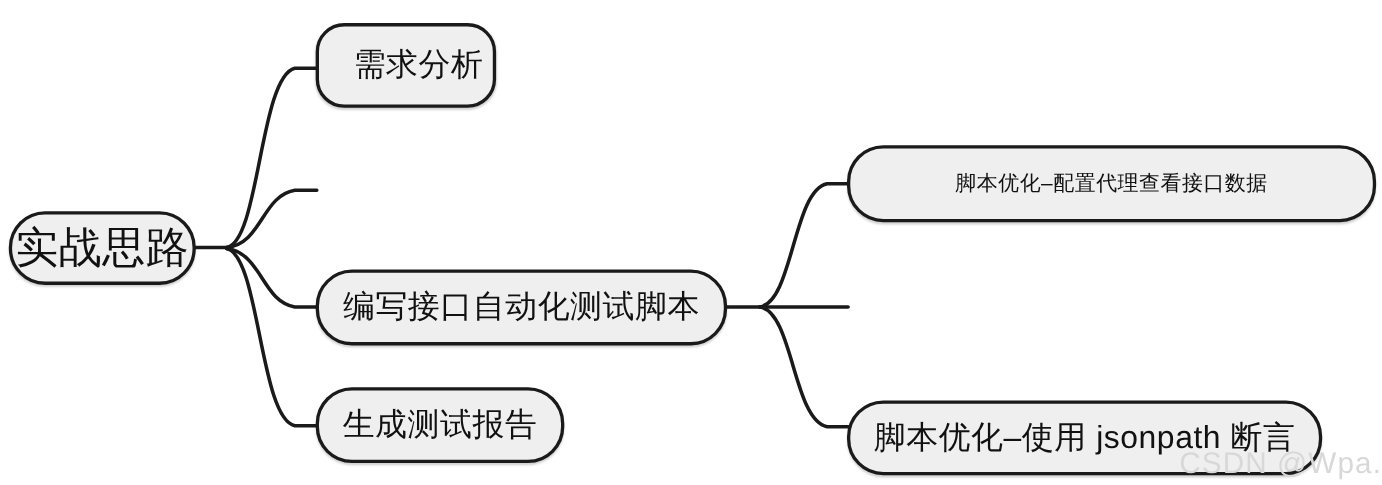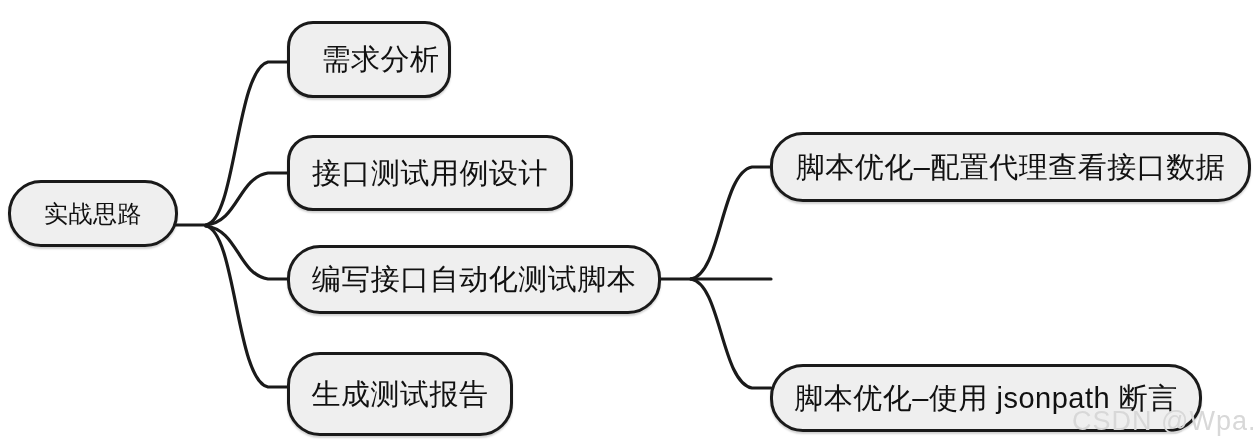--- a/index.html
+++ b/index.html
@@ -36,24 +36,24 @@
     white-space: nowrap;
     letter-spacing: 0.5px;
     box-shadow: 0 2px 2px rgba(0,0,0,0.18);
   }
   .node-label {
     display: block;
     line-height: 1;
   }
   .node.root {
     left: 8px;
-    top: 180px;
+    top: 192px;
     width: 170px;
     height: 67px;
-    font-size: 24px;
+    font-size: 39px;
     border-radius: 33px;
   }
   .node.b1 {
     left: 287px;
     top: 21px;
     width: 164px;
     height: 77px;
     font-size: 29px;
     border-radius: 26px;
     padding-left: 23px;
@@ -71,30 +71,30 @@
     top: 245px;
     width: 374px;
     height: 69px;
     font-size: 29px;
     border-radius: 33px;
   }
   .node.b4 {
     left: 287px;
     top: 352px;
     width: 226px;
-    height: 84px;
+    height: 69px;
     font-size: 29px;
     border-radius: 33px;
   }
   .node.c1 {
     left: 770px;
     top: 132px;
     width: 481px;
     height: 70px;
-    font-size: 29px;
+    font-size: 19px;
     border-radius: 33px;
   }
   .node.c2 {
     left: 770px;
     top: 243px;
     width: 300px;
     height: 70px;
     font-size: 29px;
     border-radius: 33px;
   }
@@ -146,23 +146,20 @@
   </svg>
 
   <div class="node root">
     <span class="node-label">实战思路</span>
   </div>
 
   <div class="node b1">
     <span class="node-label">需求分析</span>
   </div>
 
-  <div class="node b2">
-    <span class="node-label">接口测试用例设计</span>
-  </div>
 
   <div class="node b3">
     <span class="node-label">编写接口自动化测试脚本</span>
   </div>
 
   <div class="node b4">
     <span class="node-label">生成测试报告</span>
   </div>
 
   <div class="node c1">

